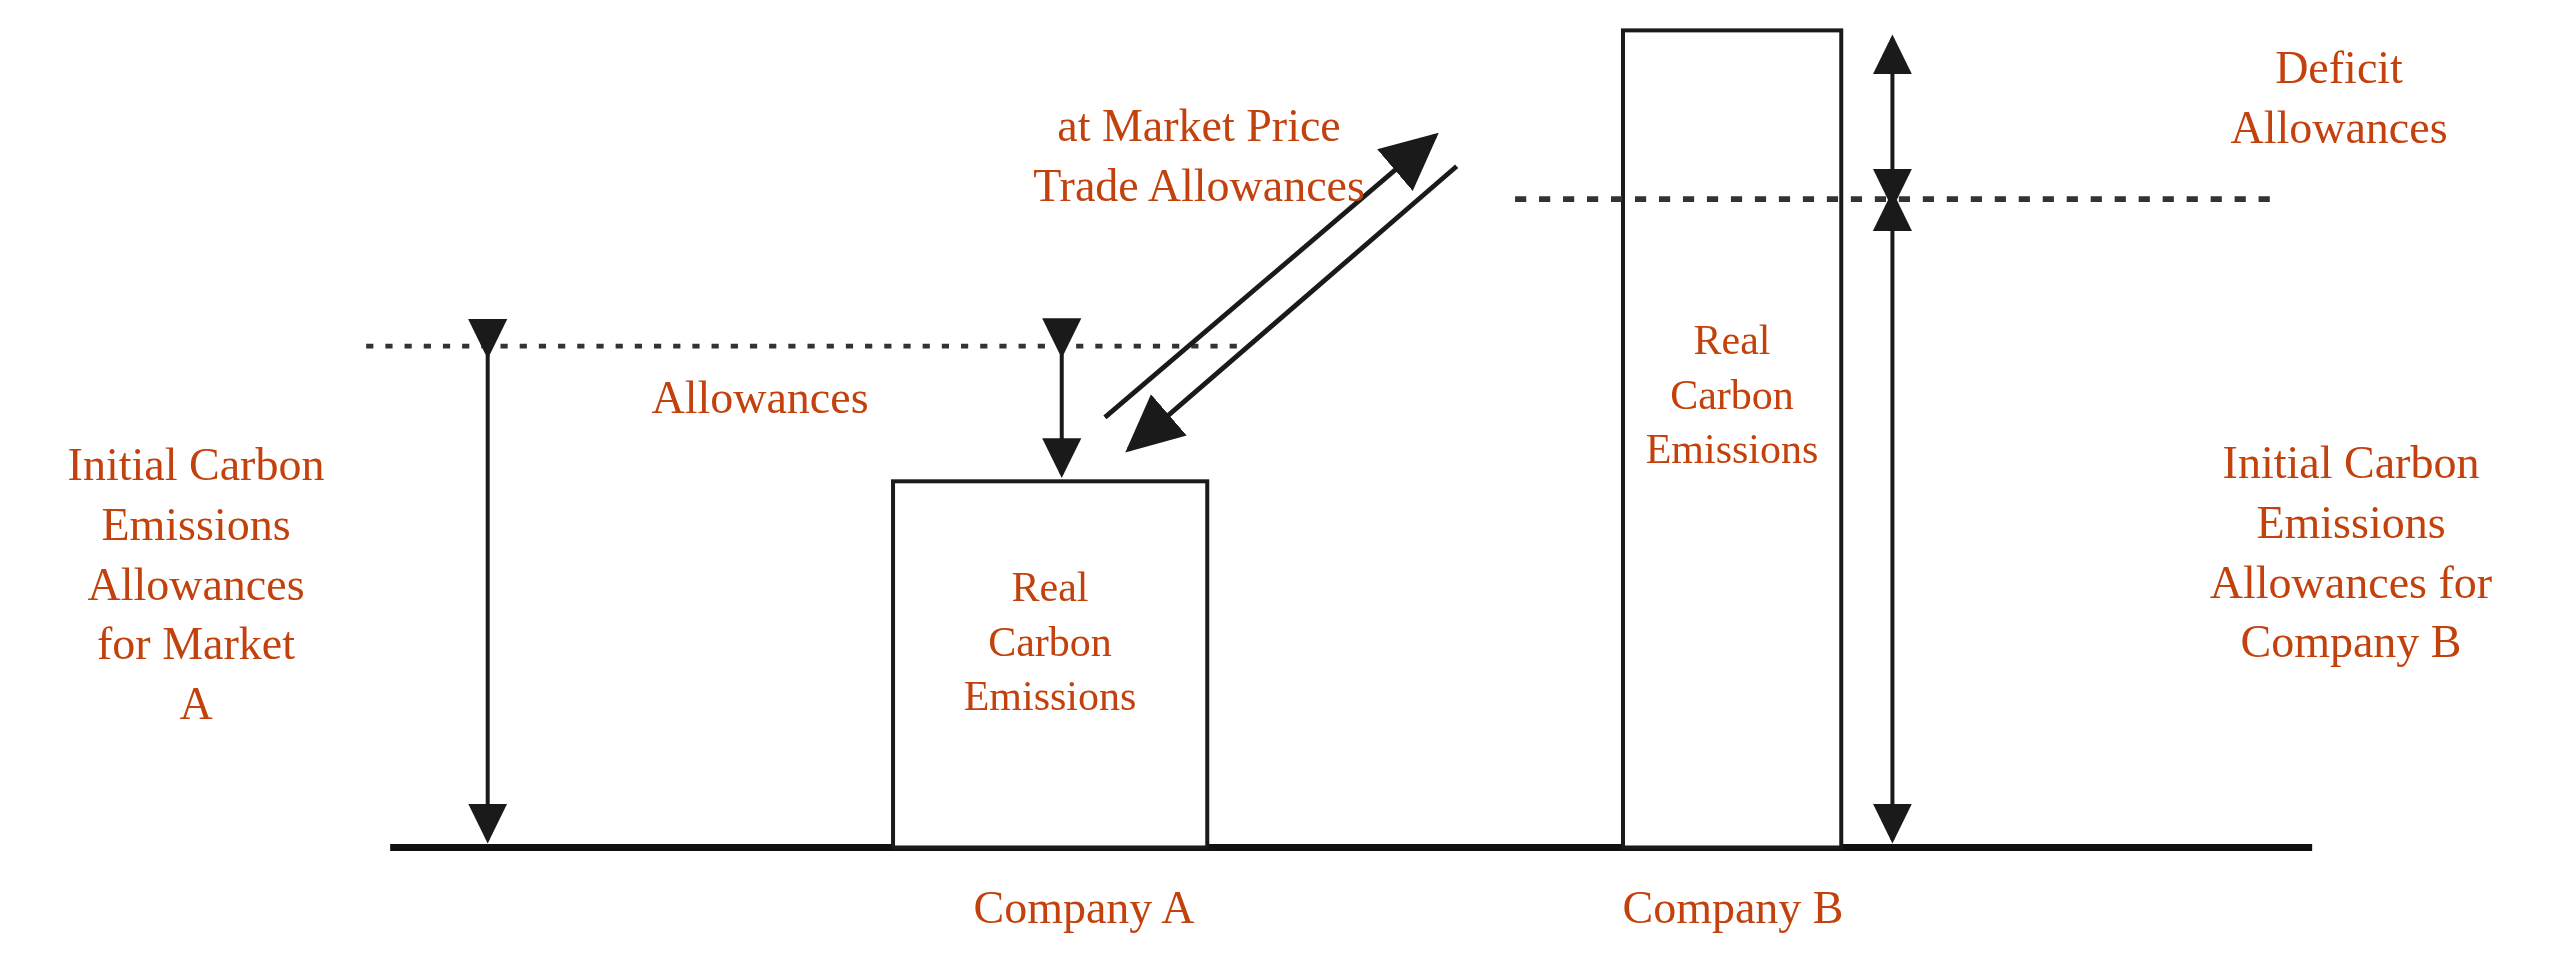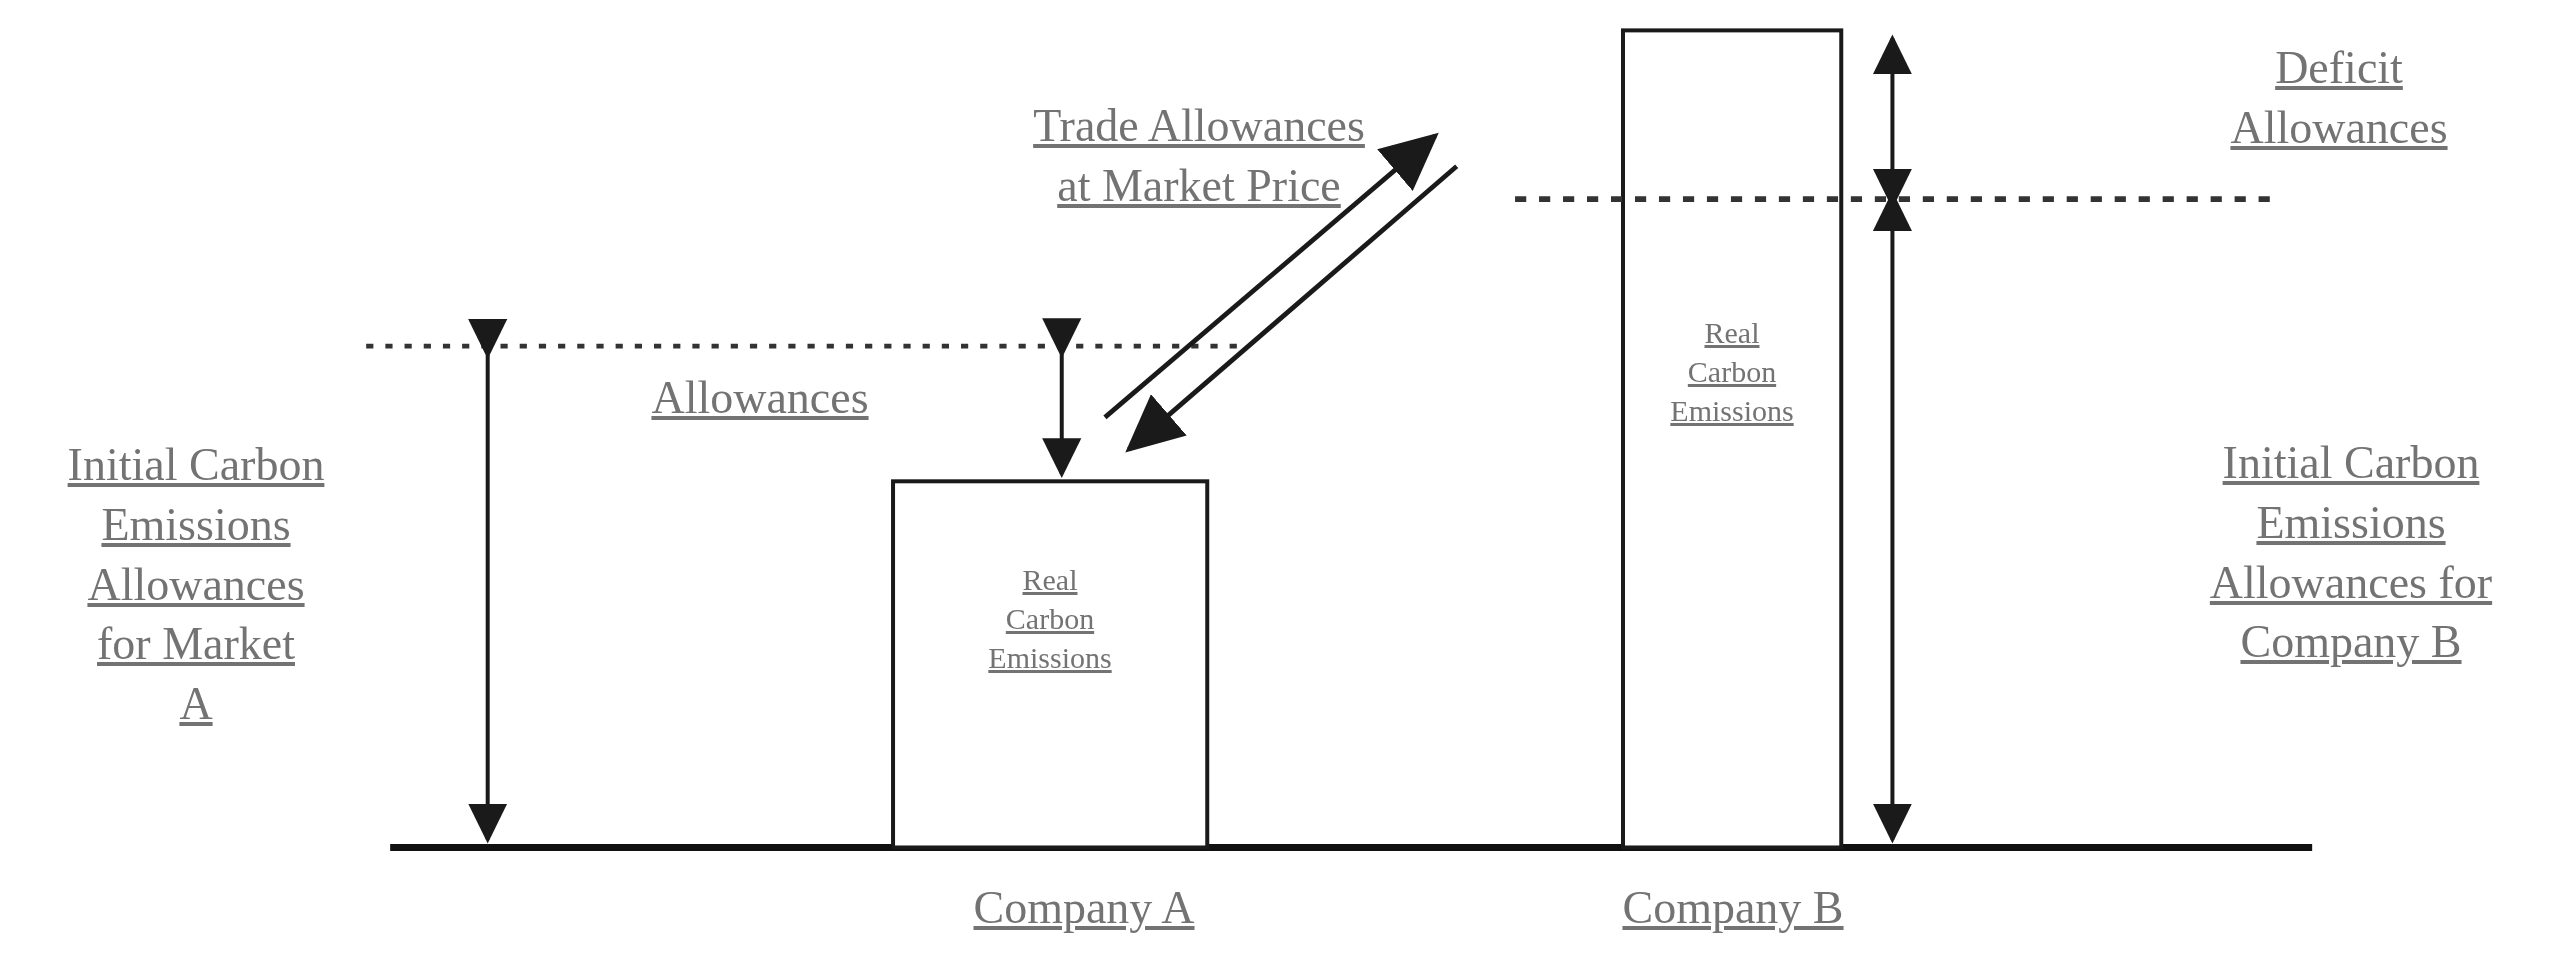--- a/index.html
+++ b/index.html
@@ -5,23 +5,23 @@
 <style>
   html,body{margin:0;padding:0;background:#ffffff;}
   body{
     width:2576px;height:977px;
     font-family:"Liberation Serif","DejaVu Serif",serif;
     color:#1a1a1a;
     overflow:hidden;
   }
   #stage{position:relative;width:2576px;height:977px;background:#fff;}
   #vec{position:absolute;left:0;top:0;width:2576px;height:977px;}
-  .lbl{position:absolute;text-align:center;line-height:1.30;color:#737373;text-decoration:underline;}
+  .lbl{position:absolute;text-align:center;line-height:1.30;color:#c2410c;}
   .f-big{font-size:46px;}
-  .f-bar{font-size:30px;}
+  .f-bar{font-size:42px;}
   .lbl span{display:block;}
 </style>
 </head>
 <body>
 
 <div id="stage">
 
   <svg id="vec" viewBox="0 0 3222 1222" aria-hidden="true">
     <defs>
       <marker id="ah" markerWidth="11" markerHeight="11" refX="9" refY="5.5" orient="auto" markerUnits="strokeWidth">
@@ -60,22 +60,22 @@
     <span>Allowances</span>
     <span>for Market</span>
     <span>A</span>
   </div>
 
   <div class="lbl f-big" style="left:552px; top:368px; width:416px;">
     <span>Allowances</span>
   </div>
 
   <div class="lbl f-big" style="left:911px; top:96px; width:576px;">
+    <span>at Market Price</span>
     <span>Trade Allowances</span>
-    <span>at Market Price</span>
   </div>
 
   <div class="lbl f-big" style="left:2151px; top:38px; width:376px;">
     <span>Deficit</span>
     <span>Allowances</span>
   </div>
 
   <div class="lbl f-big" style="left:2151px; top:433px; width:400px;">
     <span>Initial Carbon</span>
     <span>Emissions</span>

